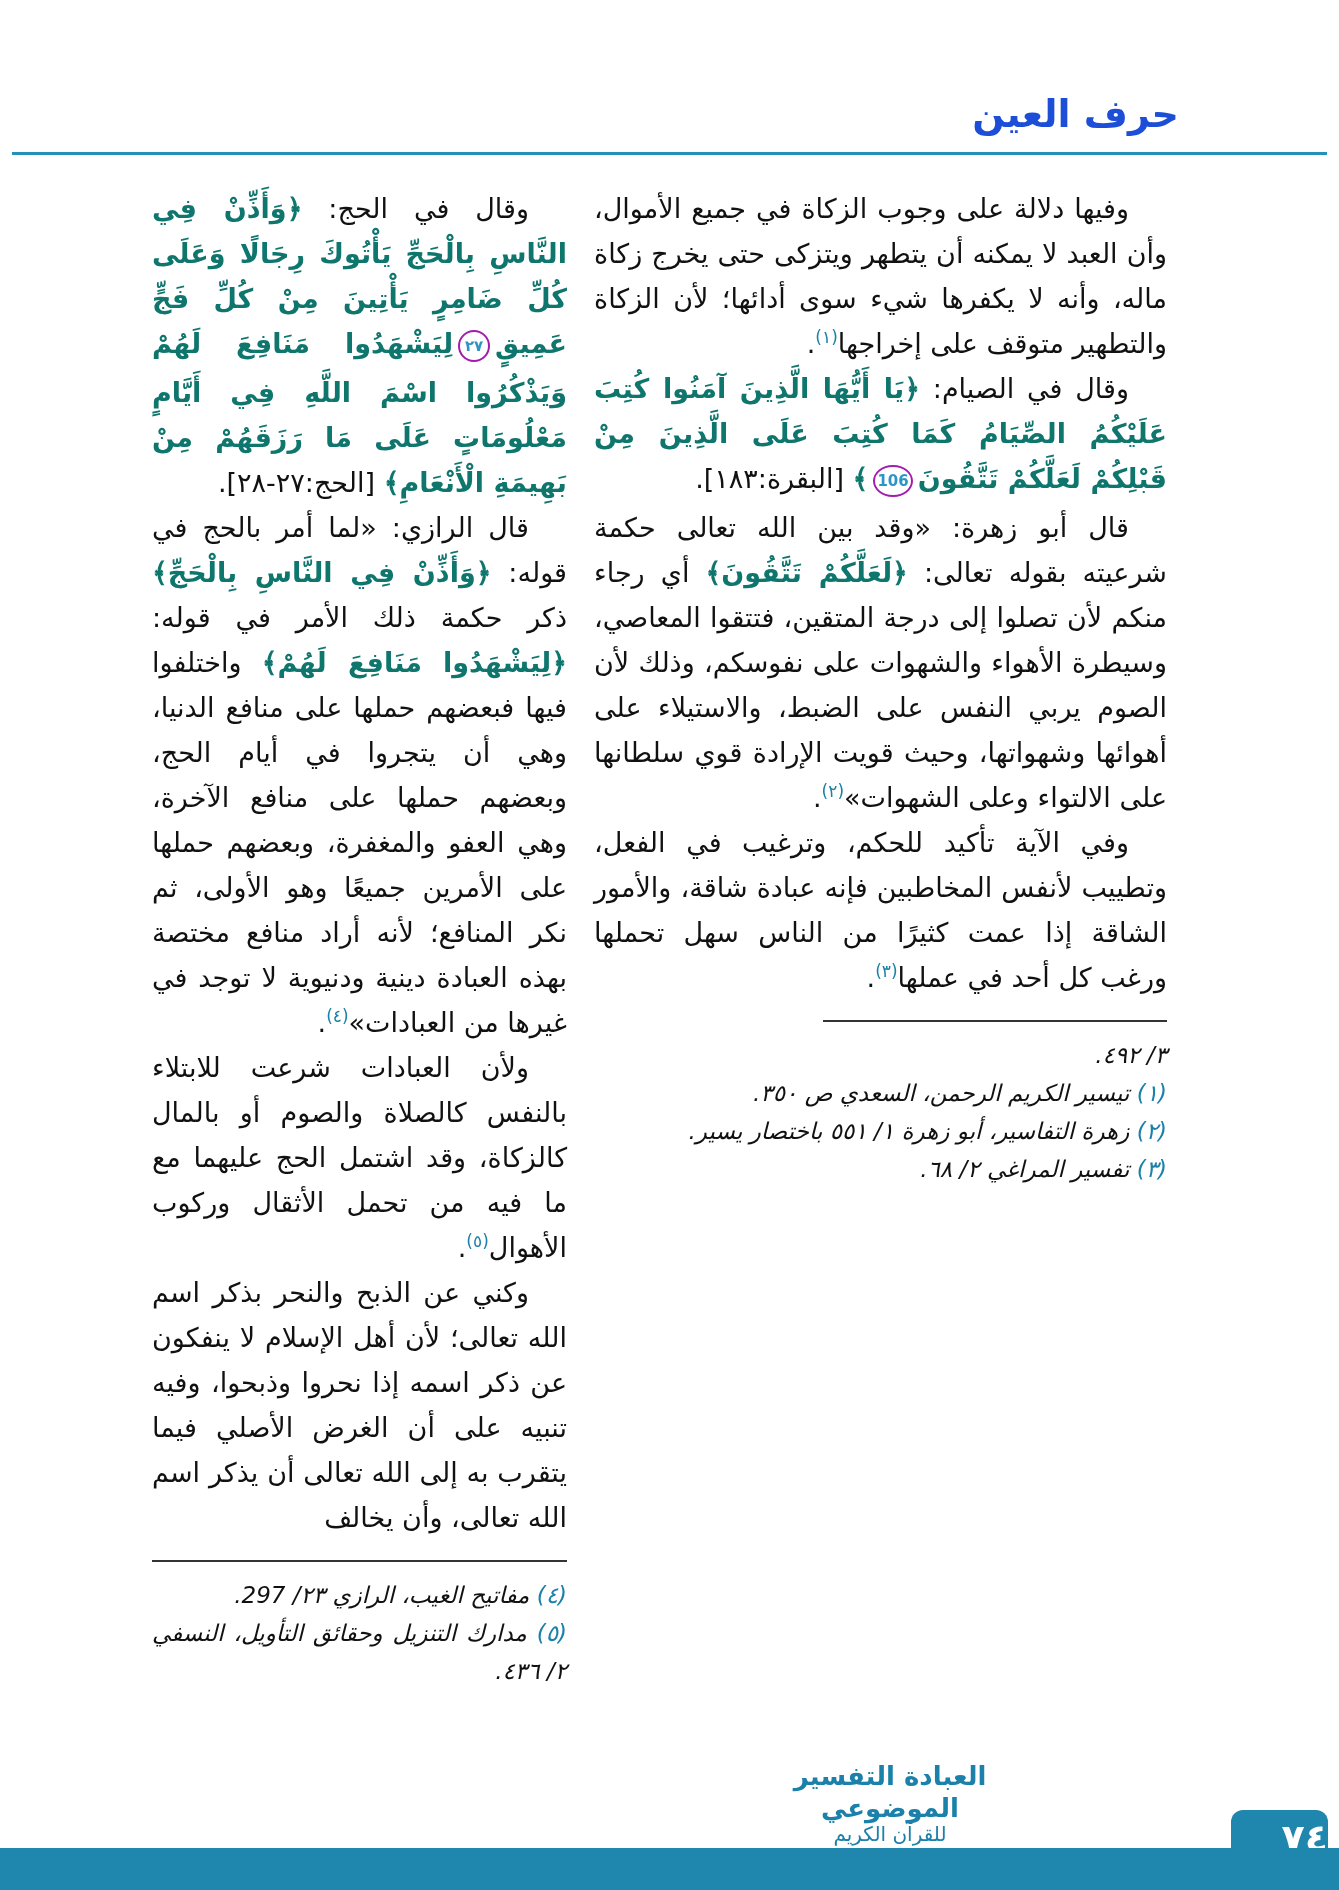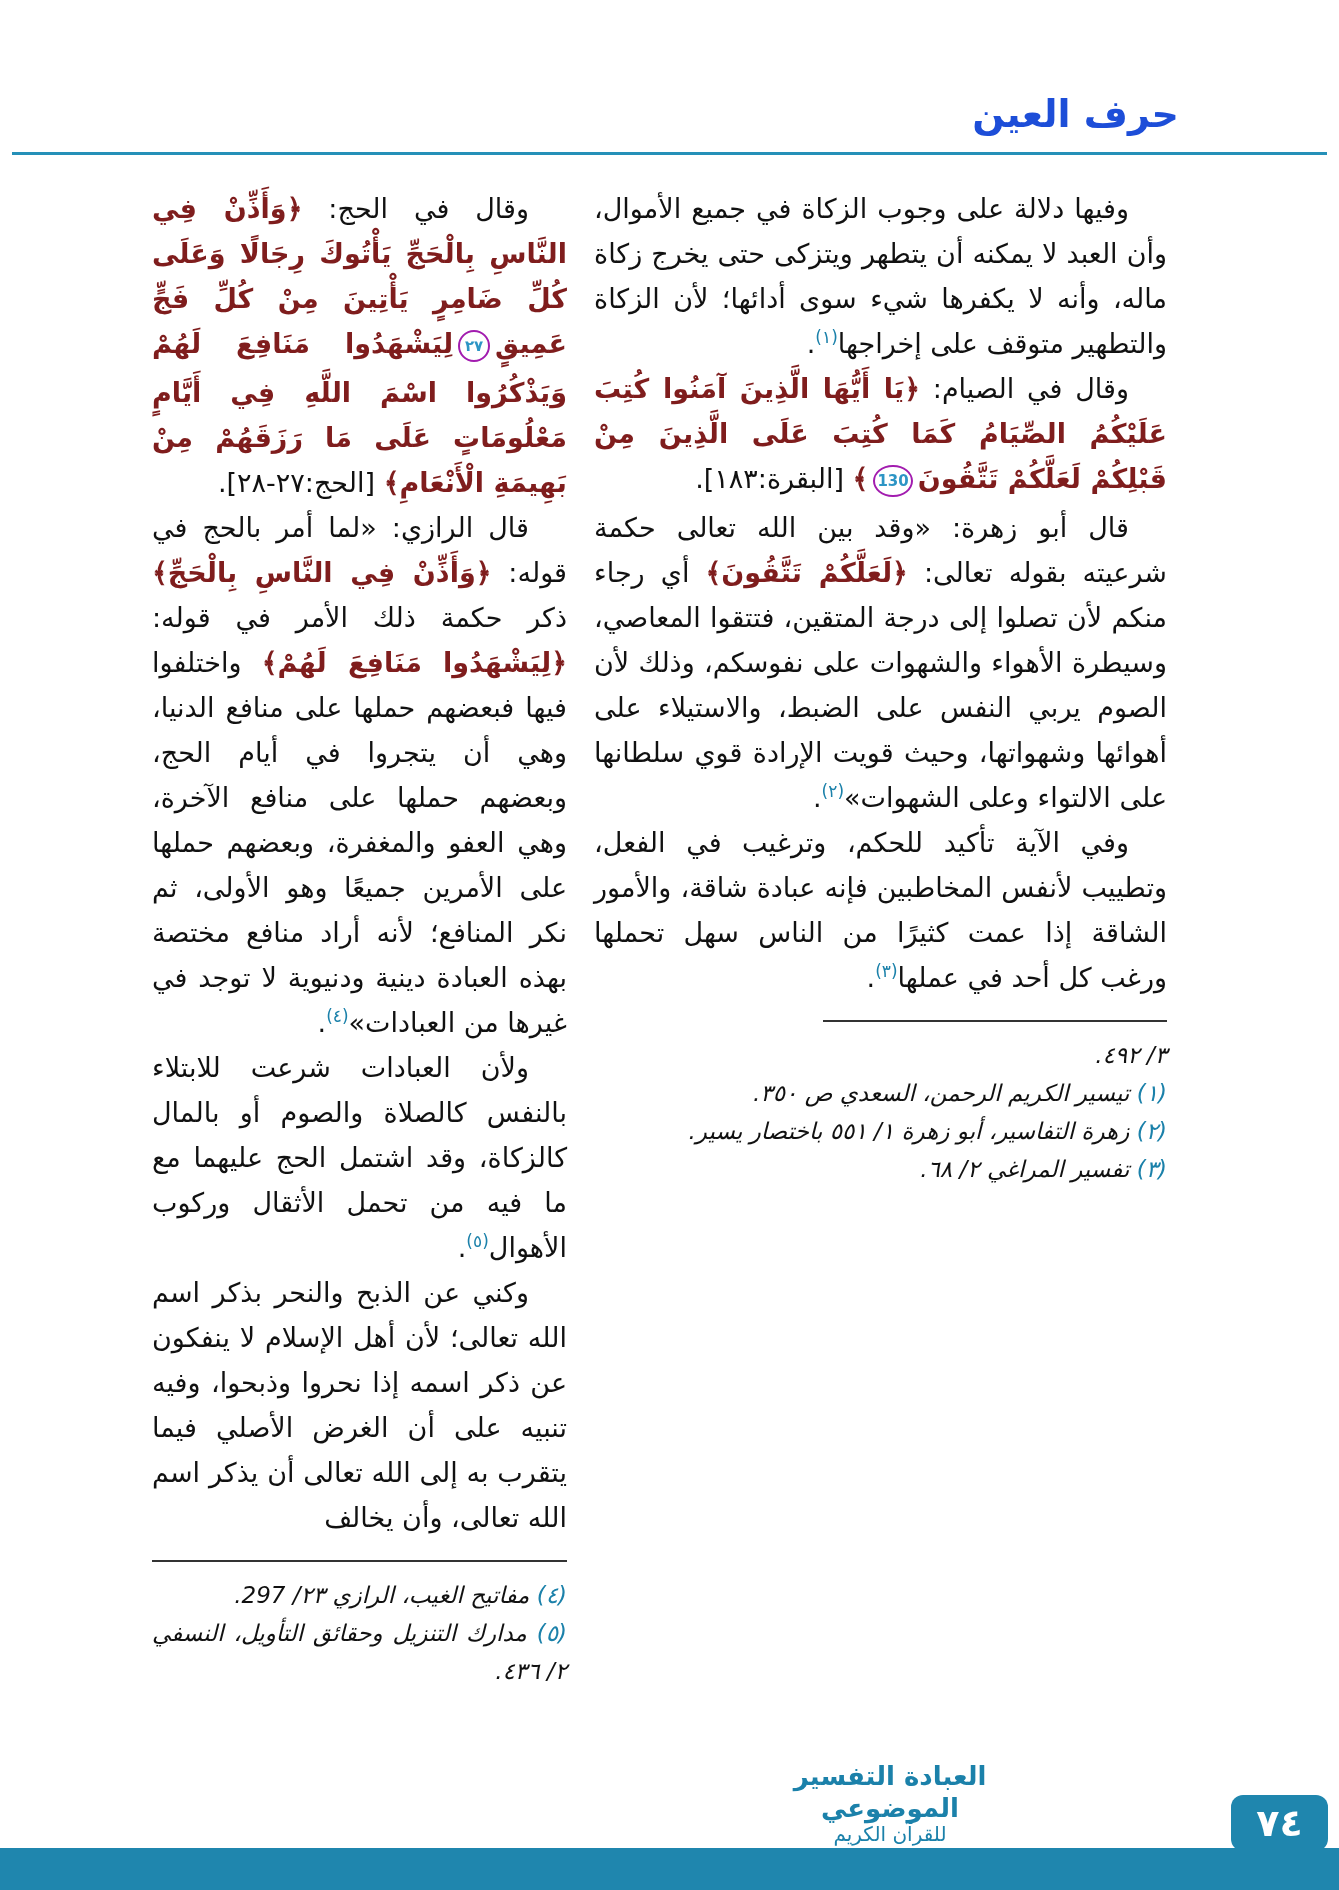--- a/index.html
+++ b/index.html
@@ -41,21 +41,21 @@
   .para {
     margin: 0;
     font-size: 27px;
     line-height: 45px;
     text-align: justify;
     text-indent: 38px;
     color: #111;
   }
   .seg-text { color: #111; }
   .seg-quran {
-    color: #7f1d1d;
+    color: #0f766e;
     font-weight: 600;
   }
   .seg-fnref {
     color: #1b81aa;
     font-size: 17px;
     vertical-align: super;
     line-height: 0;
   }
   .seg-ayah {
     display: inline-block;
@@ -85,26 +85,26 @@
     font-style: italic;
   }
   .fn-marker { color: #1b81aa; }
 
   
   .bottom-bar {
     position: absolute; left: 0; right: 0; bottom: 0;
     height: 42px; background: #1f86ae;
   }
   .page-num-box {
-    position: absolute; right: 11px; bottom: 39px;
+    position: absolute; right: 11px; bottom: 24px;
     width: 97px; height: 56px;
     background: #1f86ae;
     border-radius: 12px;
     color: #fff;
-    display: flex; align-items: center; justify-content: center;
+    display: flex; align-items: center; justify-content: flex-start;
     font-size: 38px; font-weight: 700;
   }
   .logo {
     position: absolute; bottom: 46px; right: 324px;
     width: 250px; text-align: center;
     color: #1b81aa;
   }
   .logo-line1 { font-size: 26px; font-weight: 700; line-height: 32px; }
   .logo-line2 { font-size: 20px; line-height: 20px; }
 </style>
@@ -114,21 +114,21 @@
 <div class="page">
 
   <div class="header-title">حرف العين</div>
   <div class="header-rule"></div>
 
   <main class="columns">
 
     <section class="col col-right">
       <div class="paras">
           <p class="para"><span class="seg-text">وفيها دلالة على وجوب الزكاة في جميع الأموال، وأن العبد لا يمكنه أن يتطهر ويتزكى حتى يخرج زكاة ماله، وأنه لا يكفرها شيء سوى أدائها؛ لأن الزكاة والتطهير متوقف على إخراجها</span><span class="seg-fnref">(١)</span><span class="seg-text">.</span></p>
-          <p class="para"><span class="seg-text">وقال في الصيام: </span><span class="seg-quran">﴿يَا أَيُّهَا الَّذِينَ آمَنُوا كُتِبَ عَلَيْكُمُ الصِّيَامُ كَمَا كُتِبَ عَلَى الَّذِينَ مِنْ قَبْلِكُمْ لَعَلَّكُمْ تَتَّقُونَ</span><span class="seg-ayah">130</span><span class="seg-quran">﴾</span><span class="seg-text"> [البقرة:١٨٣].</span></p>
+          <p class="para"><span class="seg-text">وقال في الصيام: </span><span class="seg-quran">﴿يَا أَيُّهَا الَّذِينَ آمَنُوا كُتِبَ عَلَيْكُمُ الصِّيَامُ كَمَا كُتِبَ عَلَى الَّذِينَ مِنْ قَبْلِكُمْ لَعَلَّكُمْ تَتَّقُونَ</span><span class="seg-ayah">106</span><span class="seg-quran">﴾</span><span class="seg-text"> [البقرة:١٨٣].</span></p>
           <p class="para"><span class="seg-text">قال أبو زهرة: «وقد بين الله تعالى حكمة شرعيته بقوله تعالى: </span><span class="seg-quran">﴿لَعَلَّكُمْ تَتَّقُونَ﴾</span><span class="seg-text"> أي رجاء منكم لأن تصلوا إلى درجة المتقين، فتتقوا المعاصي، وسيطرة الأهواء والشهوات على نفوسكم، وذلك لأن الصوم يربي النفس على الضبط، والاستيلاء على أهوائها وشهواتها، وحيث قويت الإرادة قوي سلطانها على الالتواء وعلى الشهوات»</span><span class="seg-fnref">(٢)</span><span class="seg-text">.</span></p>
           <p class="para"><span class="seg-text">وفي الآية تأكيد للحكم، وترغيب في الفعل، وتطييب لأنفس المخاطبين فإنه عبادة شاقة، والأمور الشاقة إذا عمت كثيرًا من الناس سهل تحملها ورغب كل أحد في عملها</span><span class="seg-fnref">(٣)</span><span class="seg-text">.</span></p>
         </div>
       <div class="fnsep fnsep-partial"></div>
       <div class="footnotes">
           <div class="footnote"><span>٣/ ٤٩٢.</span></div>
           <div class="footnote"><span class="fn-marker">(١) </span><span>تيسير الكريم الرحمن، السعدي ص ٣٥٠.</span></div>
           <div class="footnote"><span class="fn-marker">(٢) </span><span>زهرة التفاسير، أبو زهرة ١/ ٥٥١ باختصار يسير.</span></div>
           <div class="footnote"><span class="fn-marker">(٣) </span><span>تفسير المراغي ٢/ ٦٨.</span></div>
         </div>

